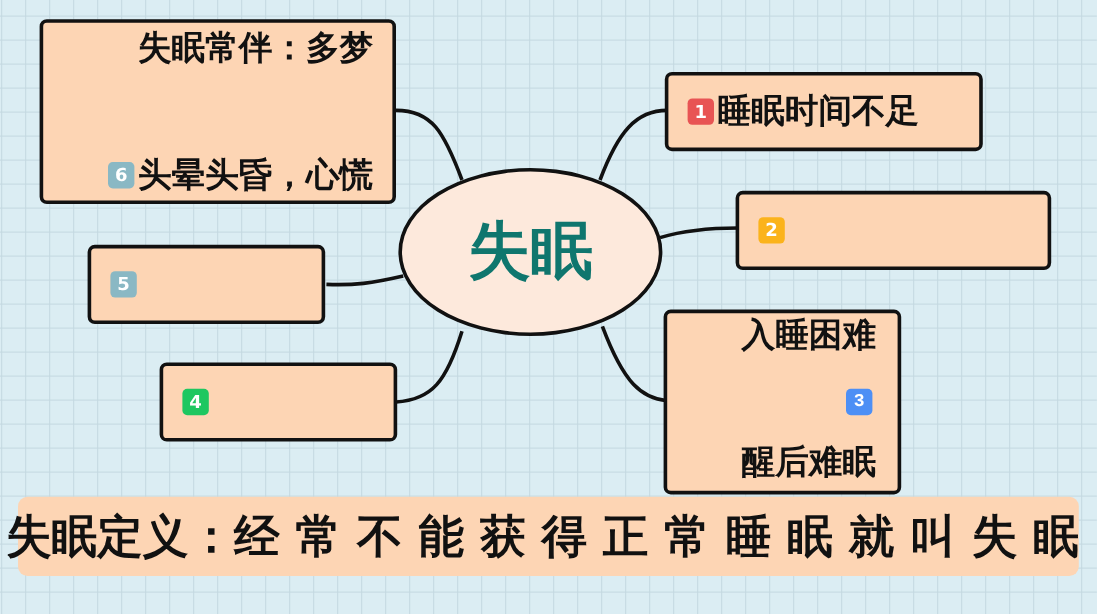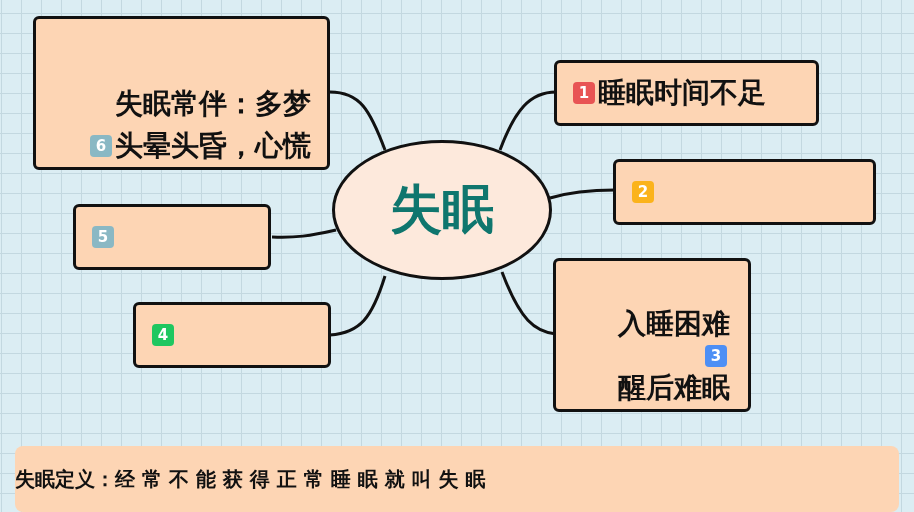--- a/index.html
+++ b/index.html
@@ -13,23 +13,23 @@
     font-family:"DejaVu Sans","Liberation Sans",sans-serif;}
   svg.lines{position:absolute;left:0;top:0;}
   .node{position:absolute;background:#fdd5b4;border:3px solid #111;border-radius:6px;box-sizing:border-box;
     display:flex;align-items:center;font-weight:bold;color:#111;}
   .node .txt{font-size:28px;line-height:42px;letter-spacing:0px;white-space:nowrap;}
   .badge{display:inline-block;width:22px;height:22px;border-radius:4px;color:#fff;font-size:15px;line-height:22px;
     text-align:center;font-weight:bold;margin-right:3px;flex:none;}
   .center{position:absolute;left:332px;top:140px;width:220px;height:140px;border:3px solid #111;border-radius:50%;
     background:#fde9dc;box-sizing:border-box;display:flex;align-items:center;justify-content:center;
     font-size:52px;font-weight:bold;color:#0f766e;}
-  .footer{position:absolute;left:15px;top:446px;width:884px;height:66px;background:#fdd5b4;border-radius:8px;
-    display:flex;align-items:center;justify-content:flex-start;font-weight:bold;font-size:20px;color:#111;white-space:nowrap;}
-  .multi{flex-direction:column;align-items:flex-end;justify-content:flex-end;}
+  .footer{position:absolute;left:15px;top:414px;width:884px;height:66px;background:#fdd5b4;border-radius:8px;
+    display:flex;align-items:center;justify-content:flex-end;font-weight:bold;font-size:38px;color:#111;white-space:nowrap;}
+  .multi{flex-direction:column;align-items:flex-end;justify-content:space-between;}
   .row{display:flex;align-items:center;}
 </style>
 </head>
 <body>
 
 <svg class="lines" width="914" height="512">
   <g fill="none" stroke="#111" stroke-width="3">
     <path d="M385,150 C370,110 360,92 330,92"></path>
     <path d="M500,150 C515,110 530,92 556,92"></path>
     <path d="M550,198 C570,192 590,190 615,190"></path>
@@ -59,21 +59,21 @@
 </div>
 
 <div class="center">
     <span>失眠</span>
   </div>
 
 <div class="node" style="left:73px;top:204px;width:198px;height:66px;padding-left:16px;">
   <span class="badge" style="background:#8ab8c4">5</span>
 </div>
 
-<div class="node multi" style="left:553px;top:258px;width:198px;height:154px;padding-right:18px;">
+<div class="node multi" style="left:553px;top:258px;width:198px;height:154px;padding-right:18px;font-family:Liberation Mono, monospace;">
   <div class="row">
       <span class="txt">入睡困难</span>
     </div>
   <div class="row">
       <span class="badge" style="background:#4d8ff5">3</span>
     </div>
   <div class="row">
       <span class="txt">醒后难眠</span>
     </div>
 </div>

